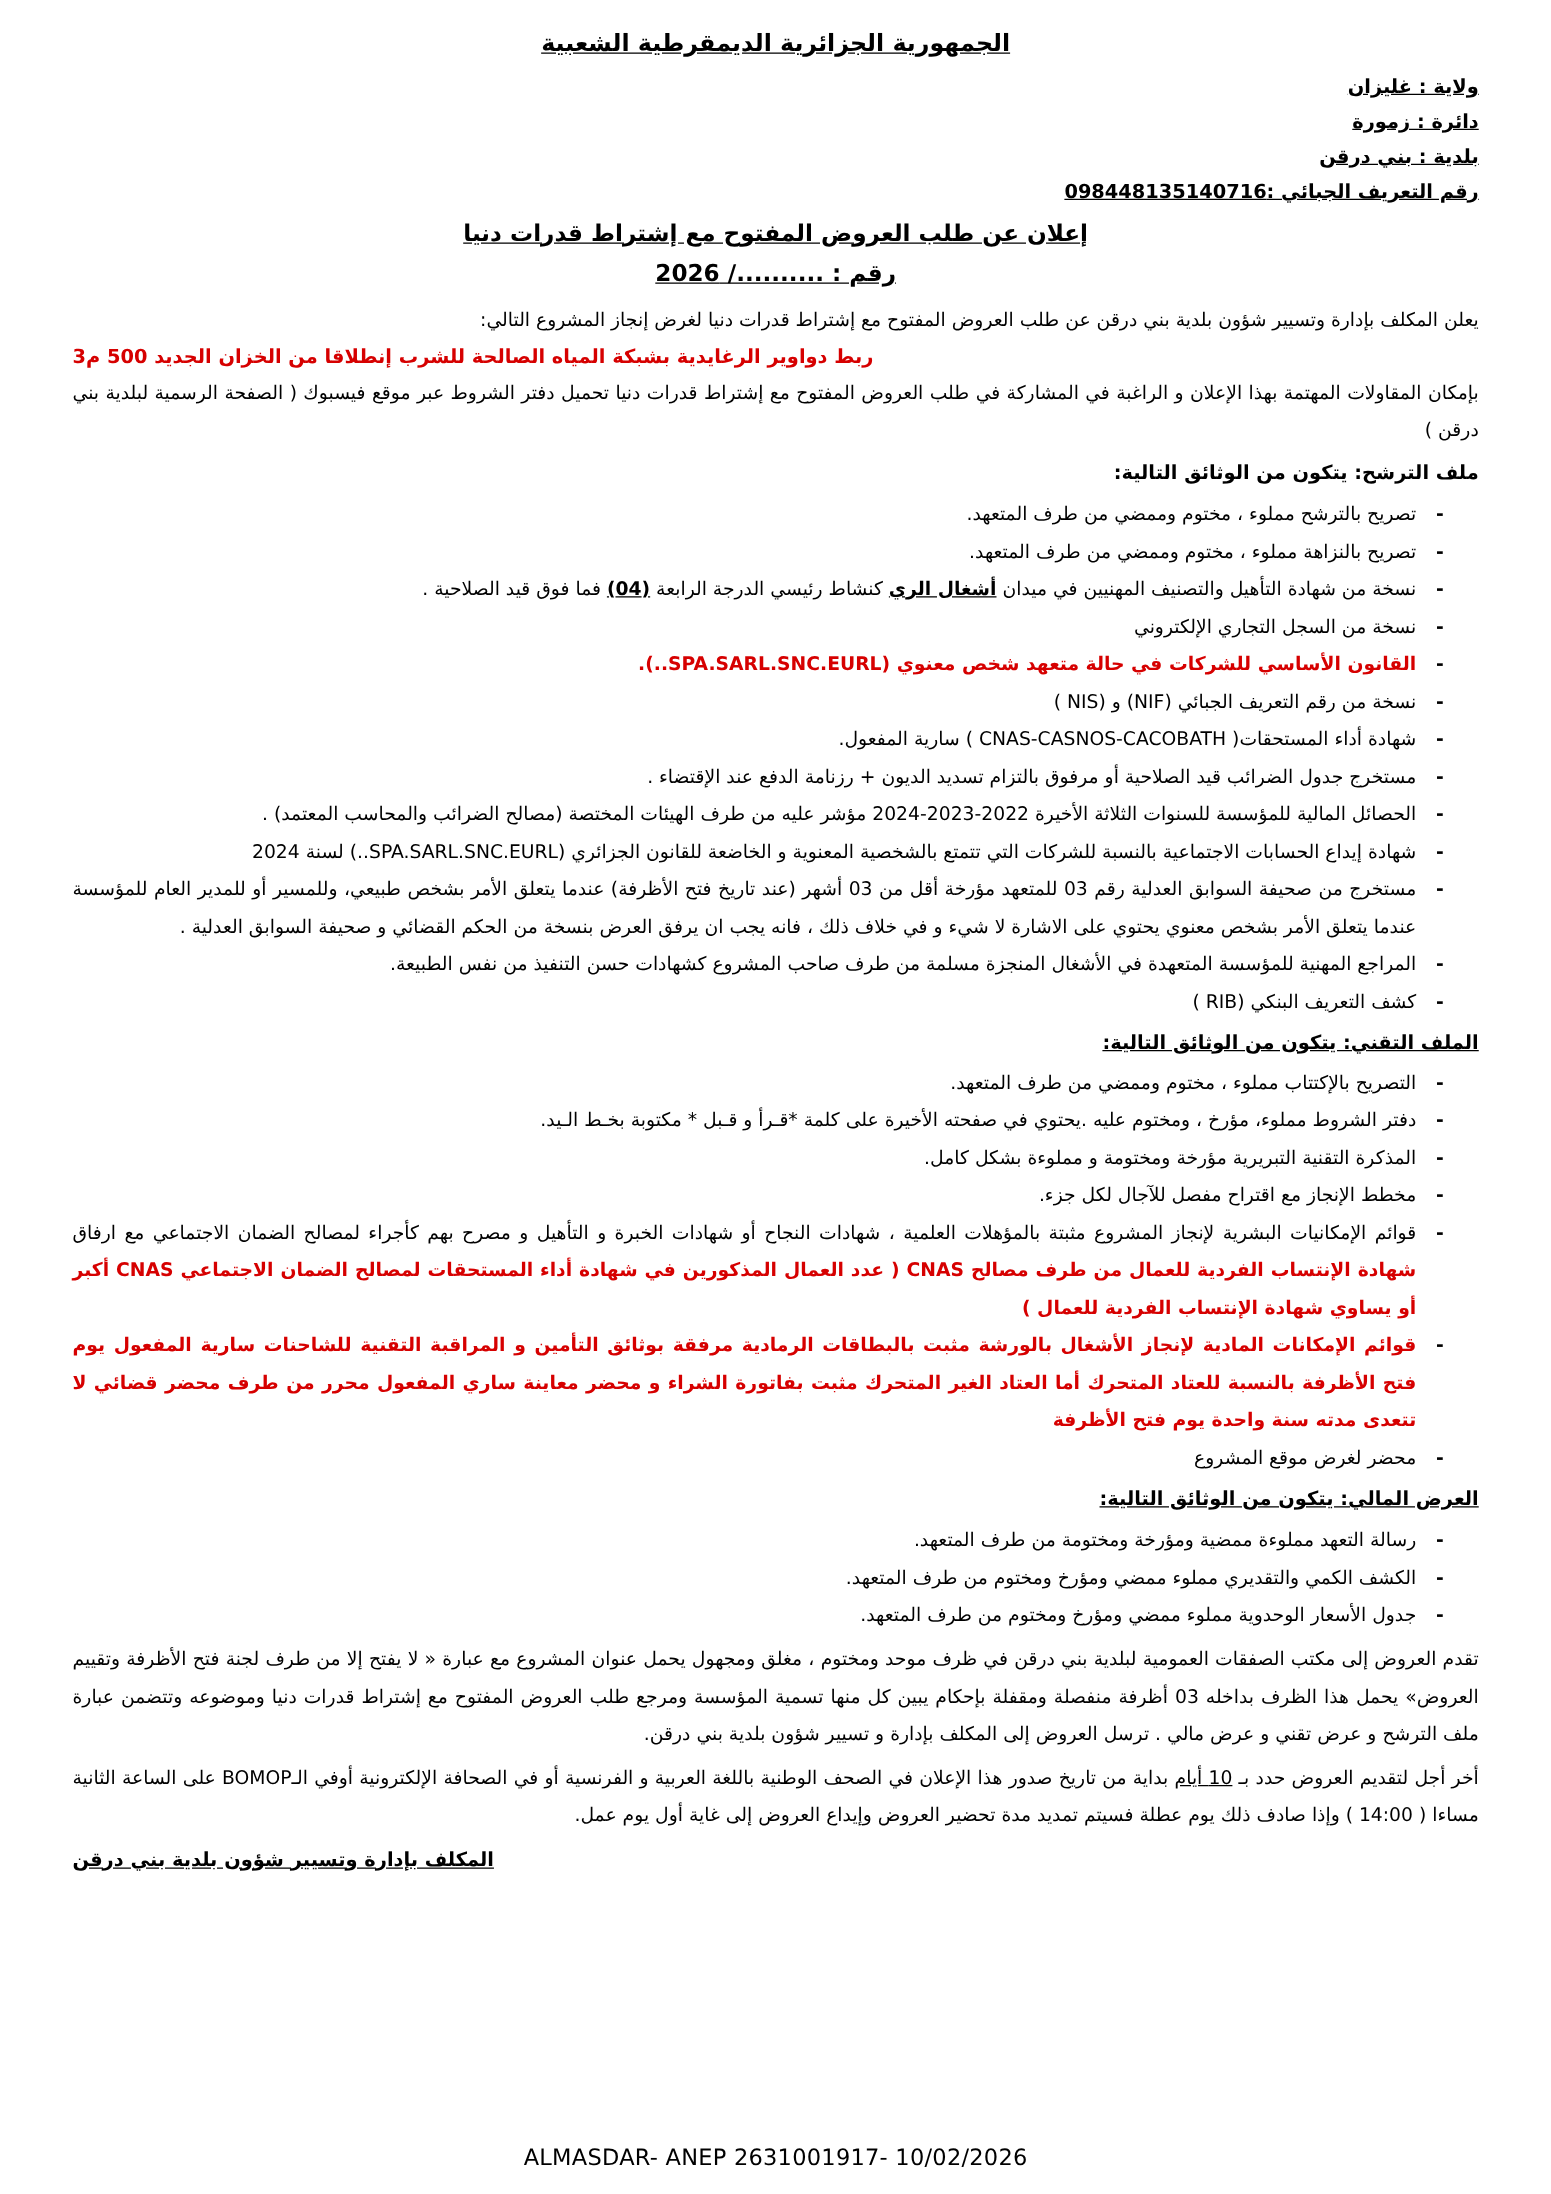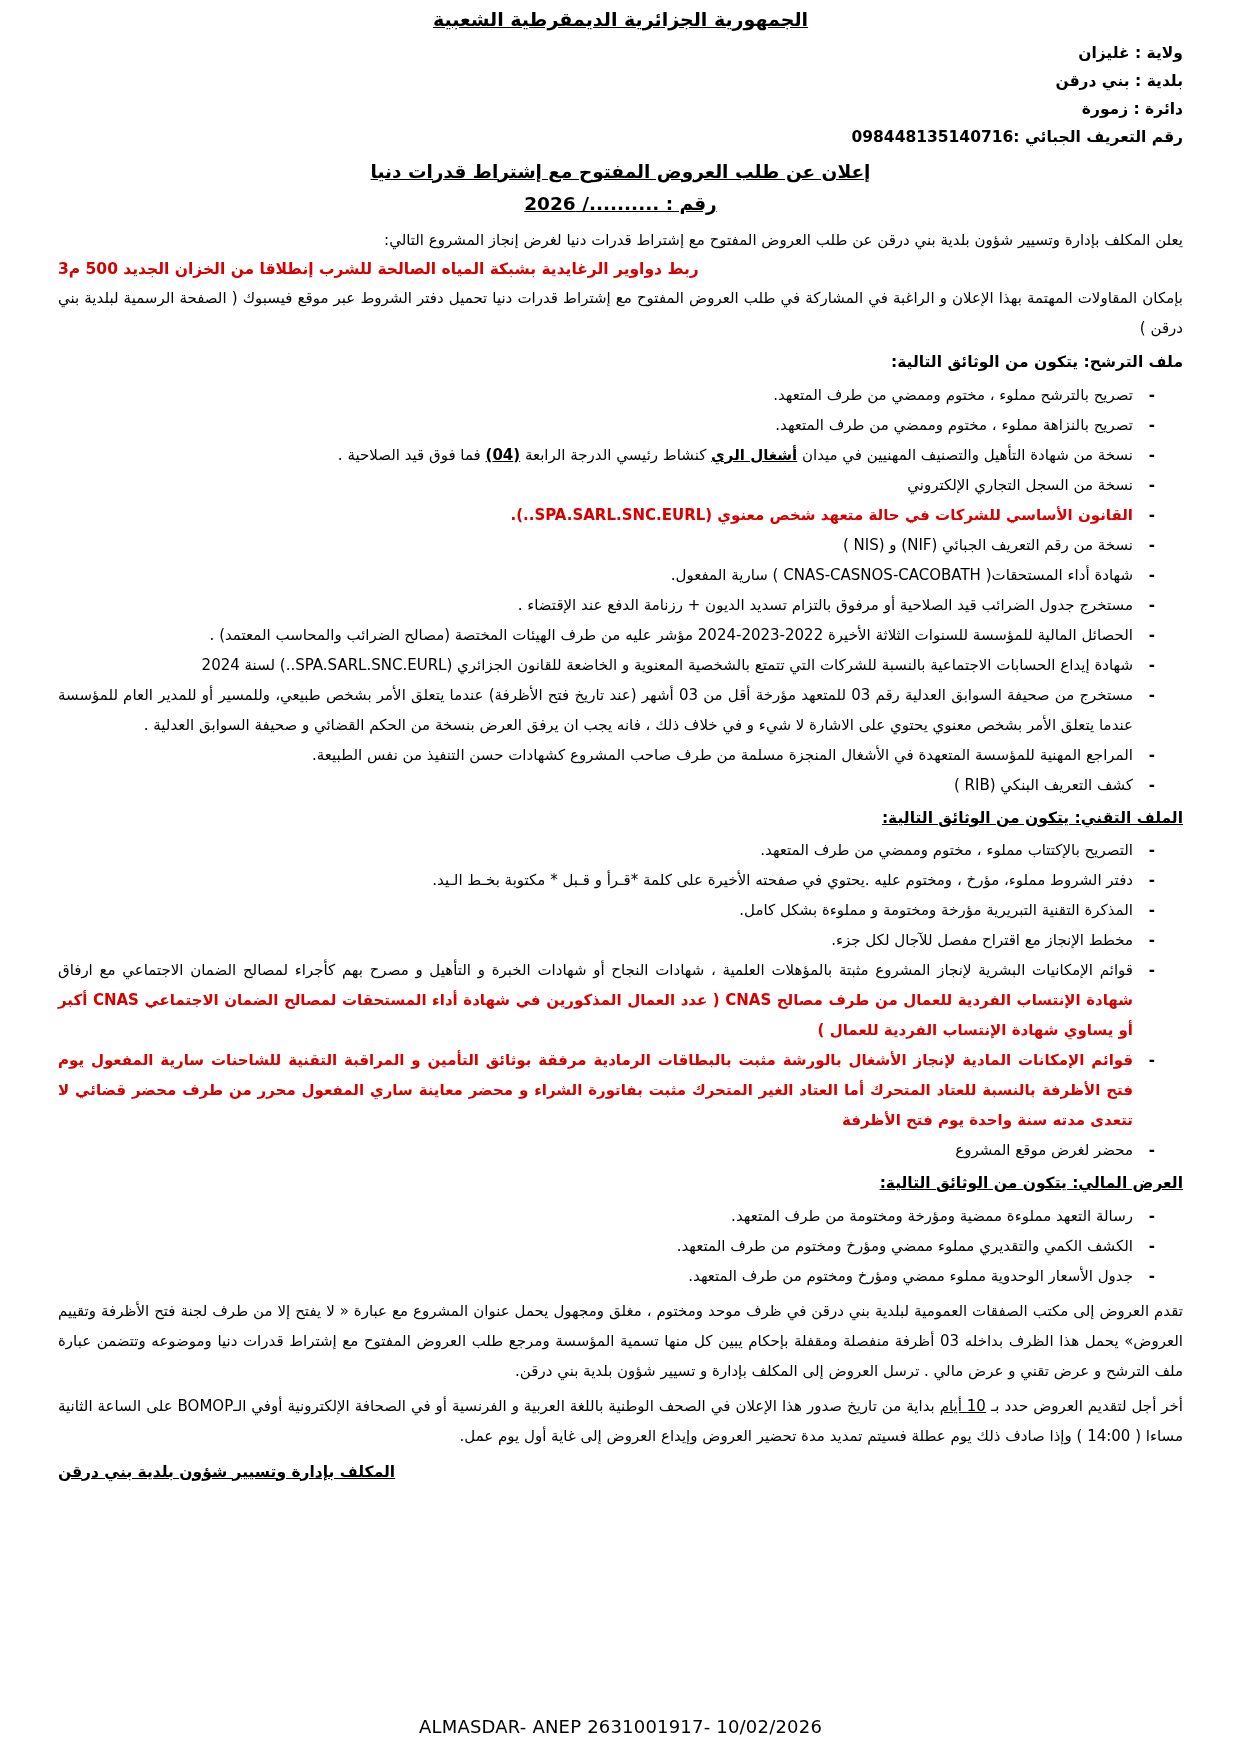--- a/index.html
+++ b/index.html
@@ -2,31 +2,31 @@
 <html lang="ar" style="--red: #d60000;"><head>
 <meta charset="utf-8">
 <style>
   :root{ --red:#d60000; }
   *{ box-sizing:border-box; }
   html,body{ margin:0; padding:0; background:#fff; }
   .page{
     width:1241px; height:1755px; position:relative; overflow:hidden;
     background:#fff; direction:rtl; color:#000;
     font-family:"DejaVu Sans", sans-serif; font-size:15px;
-    padding:8px 58px 0 58px;
+    padding:24px 58px 0 58px;
   }
   .b{ font-weight:bold; }
   .u{ text-decoration:underline; }
   .red{ color:var(--red); font-weight:bold; }
   .country-title{
     text-align:center; font-weight:bold; font-size:19px;
     text-decoration:underline; margin-bottom:10px;
   }
   .hdr{ text-align:right; font-weight:bold; font-size:15.5px; line-height:1.8; margin-bottom:4px; }
-  .hline{ }
+  .hline{ text-decoration:underline; }
   .main-title{
     text-align:center; font-weight:bold; font-size:18.5px;
     text-decoration:underline; line-height:1.75;
   }
   .body-p{ margin:5px 0; line-height:2.0; text-align:justify; }
   .project{ text-align:left; margin:3px 0; font-size:15.5px; }
   .sec{ font-weight:bold; font-size:15.5px; line-height:1.9; margin:4px 0 2px 0;text-align:right; }
   .list{ margin:0 0 2px 0; }
   .li{ display:flex; line-height:2.0; }
   .dash{ width:50px; min-width:50px; padding-right:28px; font-weight:bold; }
@@ -39,22 +39,22 @@
 </style>
 </head>
 <body>
 
 <div class="page">
 
   <div class="country-title">الجمهورية الجزائرية الديمقرطية الشعبية</div>
 
   <div class="hdr">
     <div class="hline">ولاية : غليزان</div>
+    <div class="hline">دائرة : زمورة</div>
     <div class="hline">بلدية : بني درقن</div>
-    <div class="hline">دائرة : زمورة</div>
     <div class="hline"><span>رقم التعريف الجبائي :</span><span>098448135140716</span></div>
   </div>
 
   <div class="main-title">إعلان عن طلب العروض المفتوح مع إشتراط قدرات دنيا</div>
   <div class="main-title">رقم : ........../ 2026</div>
 
   <p class="body-p">يعلن المكلف بإدارة وتسيير شؤون بلدية بني درقن عن طلب العروض المفتوح مع إشتراط قدرات دنيا لغرض إنجاز المشروع التالي:</p>
   <p class="project red">ربط دواوير الرغايدية بشبكة المياه الصالحة للشرب إنطلاقا من الخزان الجديد 500 م3</p>
   <p class="body-p">بإمكان المقاولات المهتمة بهذا الإعلان و الراغبة في المشاركة في طلب العروض المفتوح مع إشتراط قدرات دنيا تحميل دفتر الشروط عبر موقع فيسبوك ( الصفحة الرسمية لبلدية بني درقن )</p>
 

